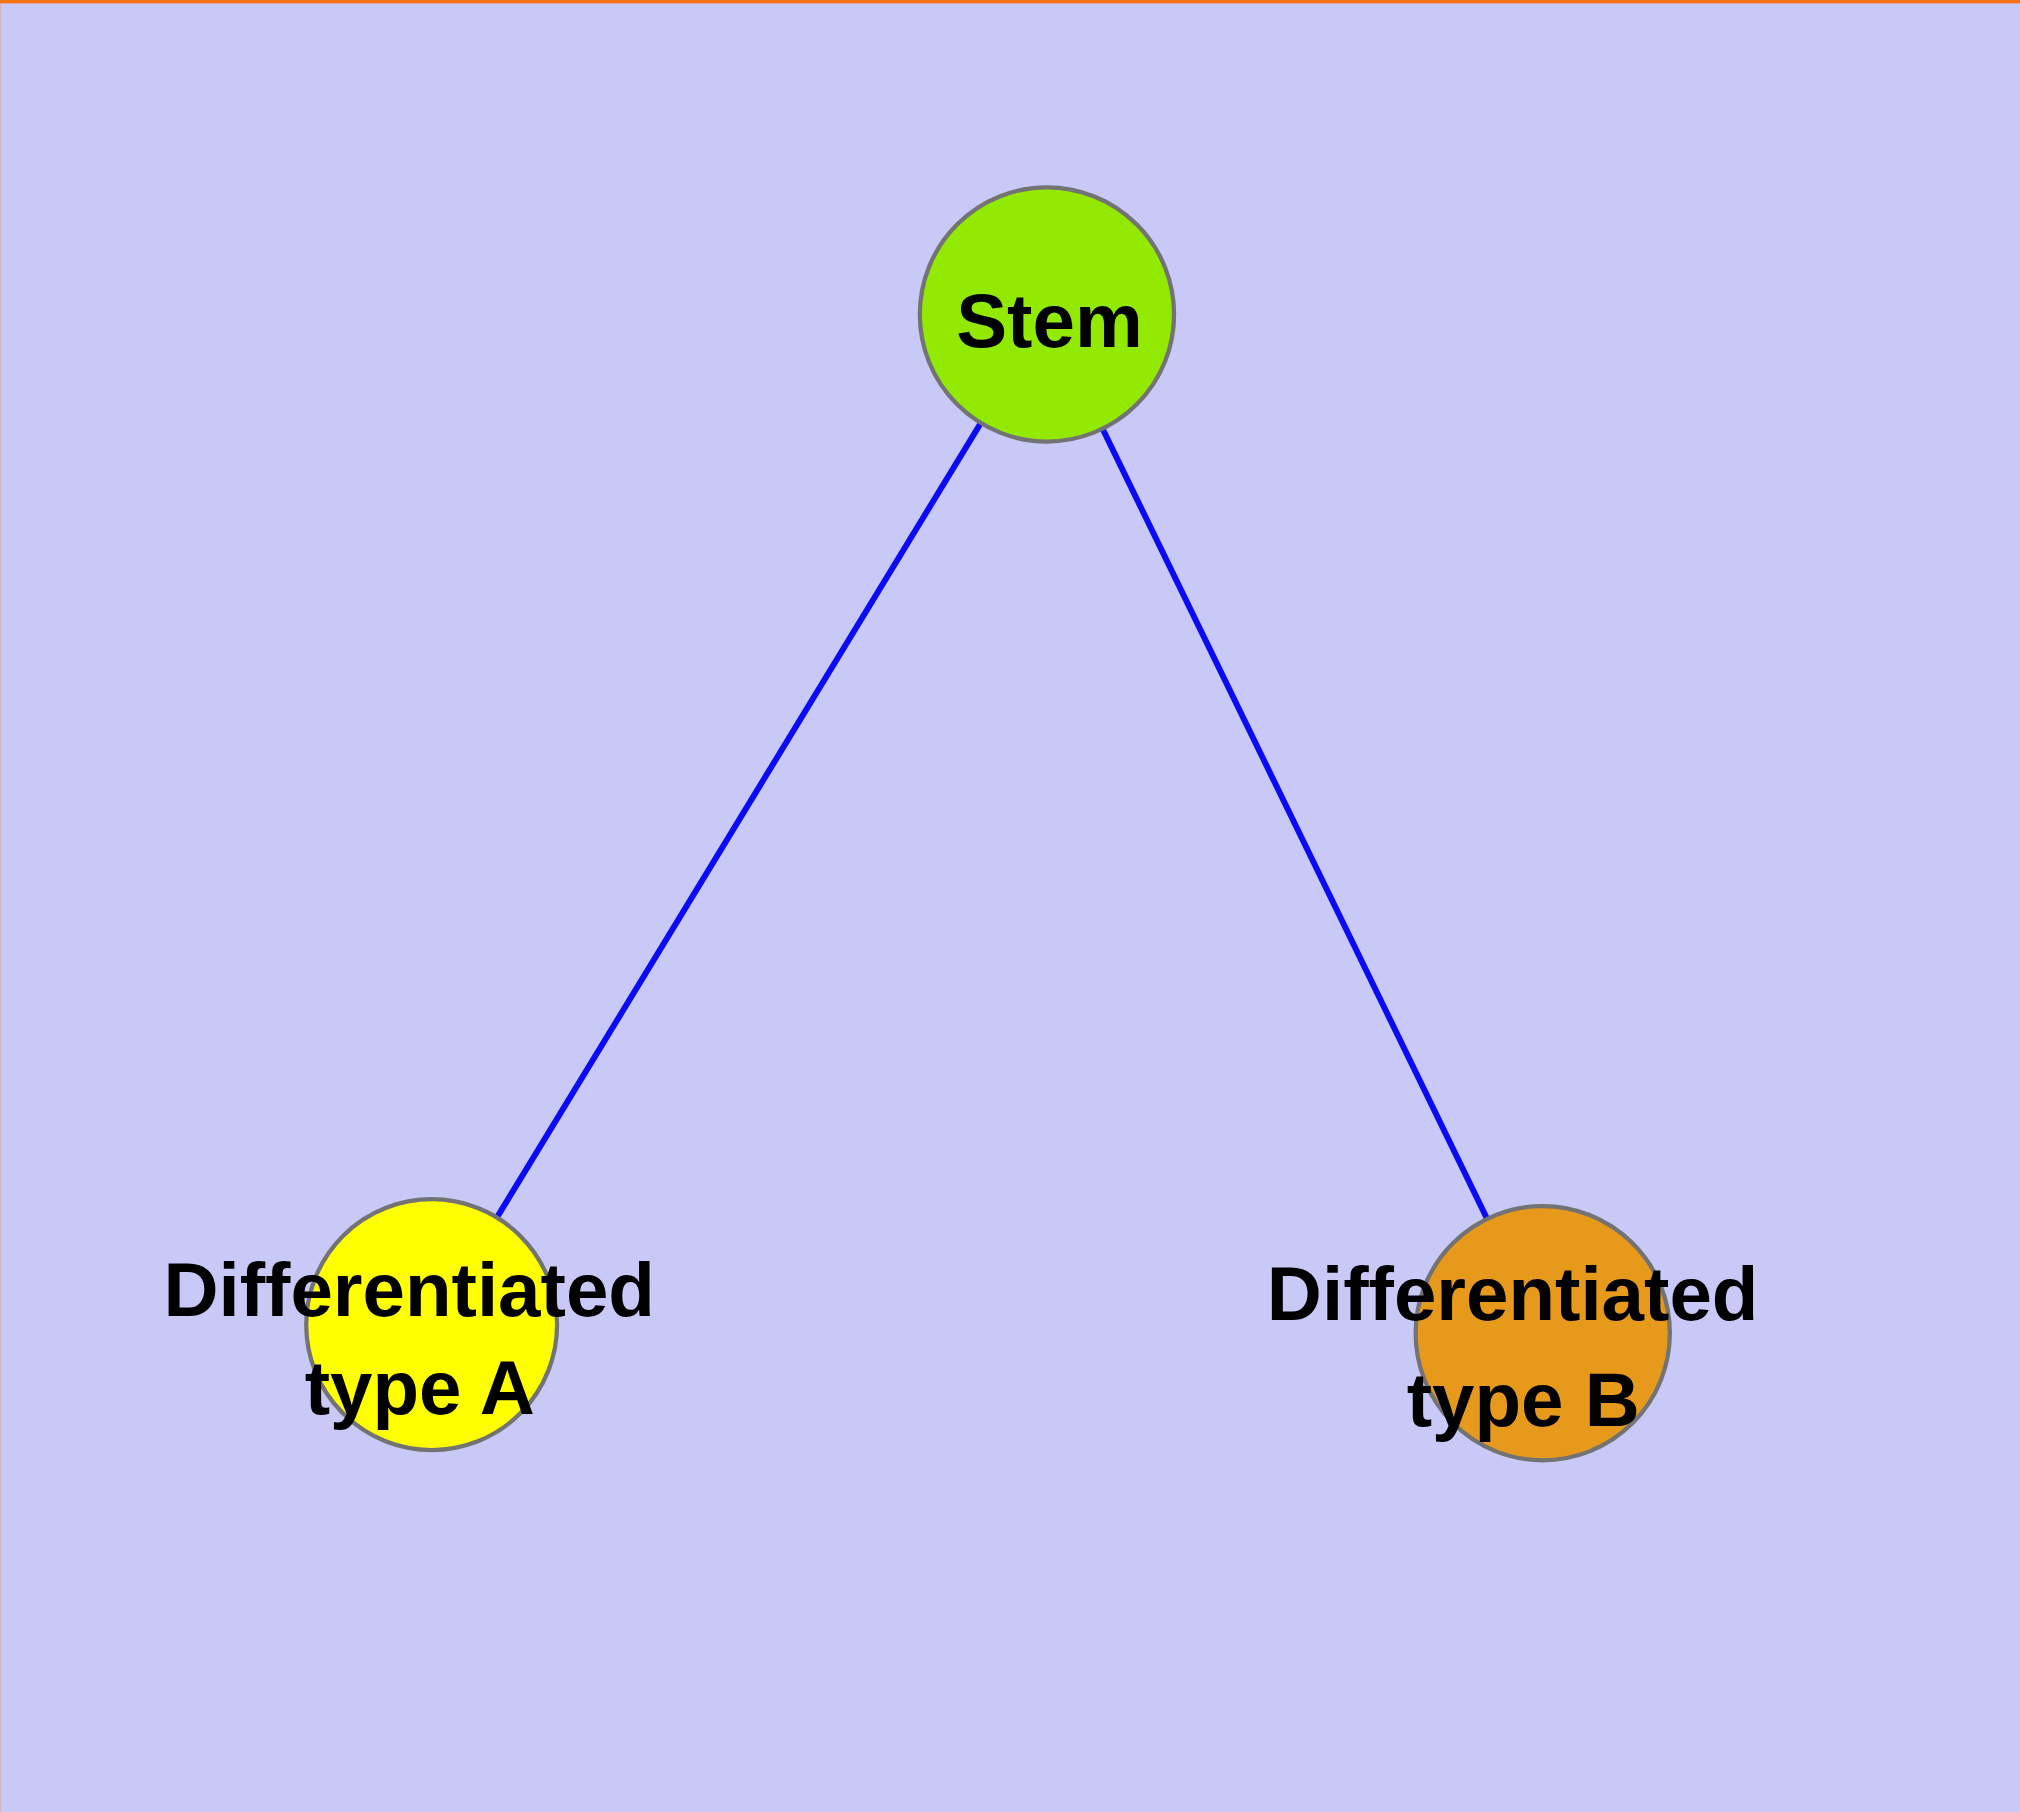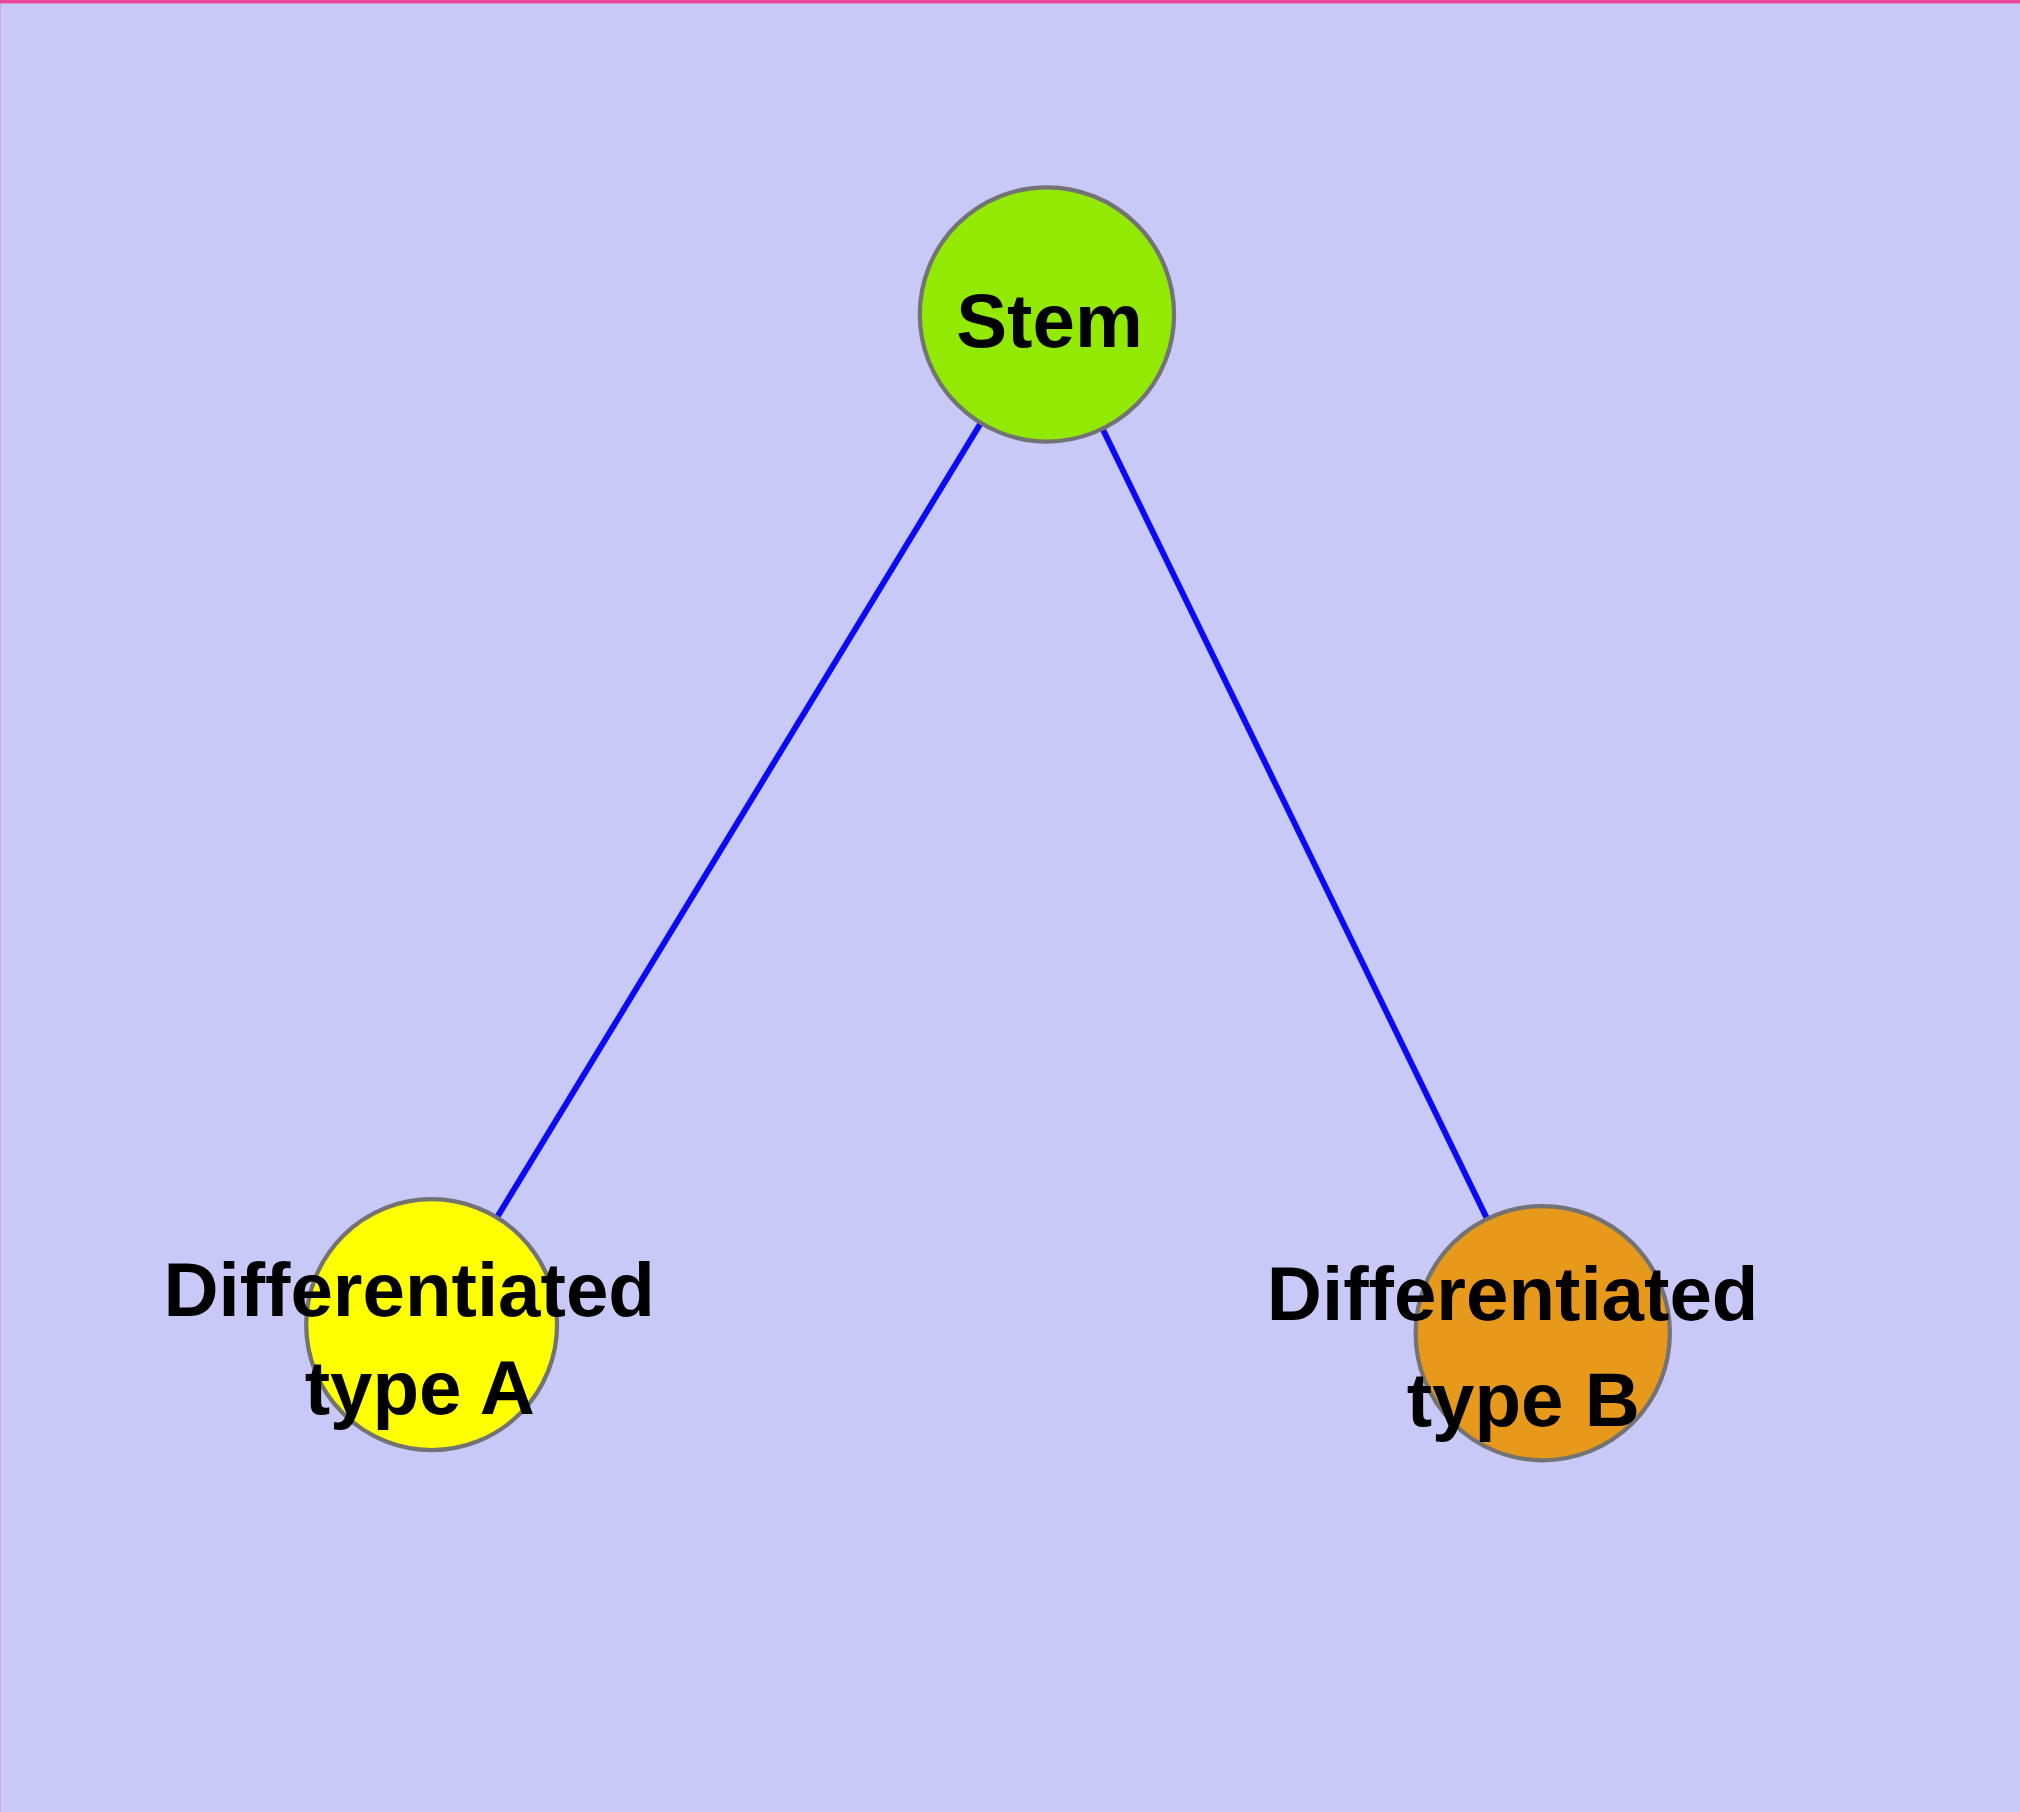--- a/index.html
+++ b/index.html
@@ -5,21 +5,21 @@
   html, body {
     margin: 0;
     padding: 0;
     background: #ffffff;
     font-family: "Liberation Sans", sans-serif;
   }
   #stage {
     position: relative;
     width: 2021px;
     height: 1812px;
-    background: #ec4899;
+    background: #f97316;
     overflow: hidden;
   }
   #stage svg {
     position: absolute;
     left: 0;
     top: 0;
     display: block;
   }
   .edge {
     stroke-width: 7;

